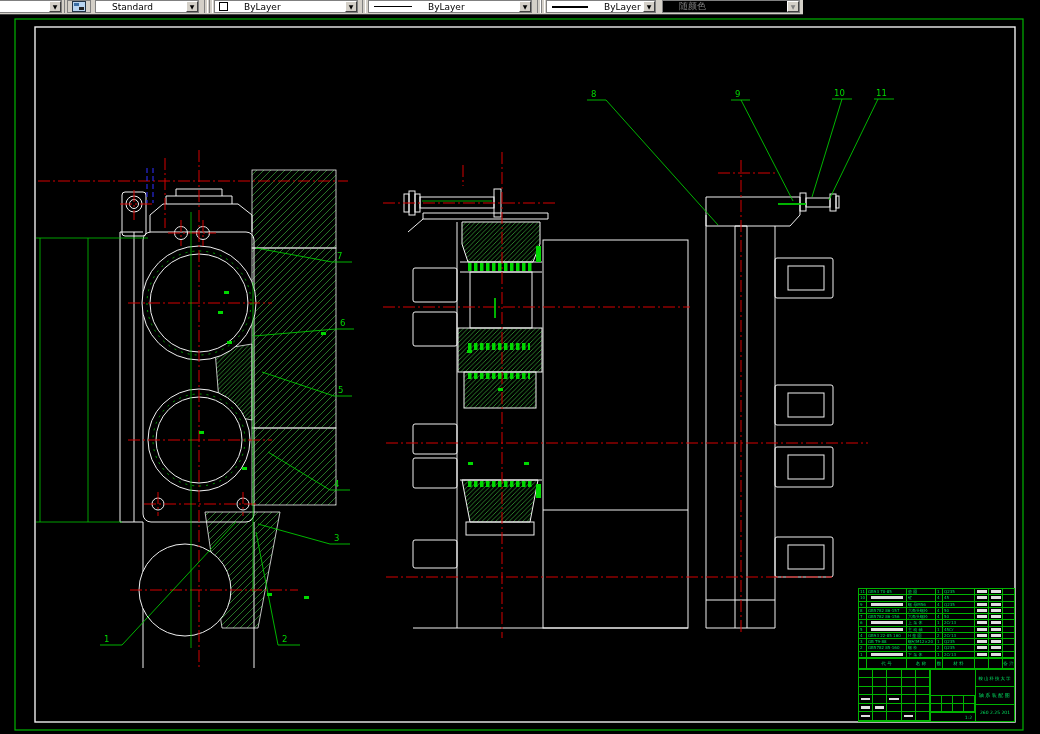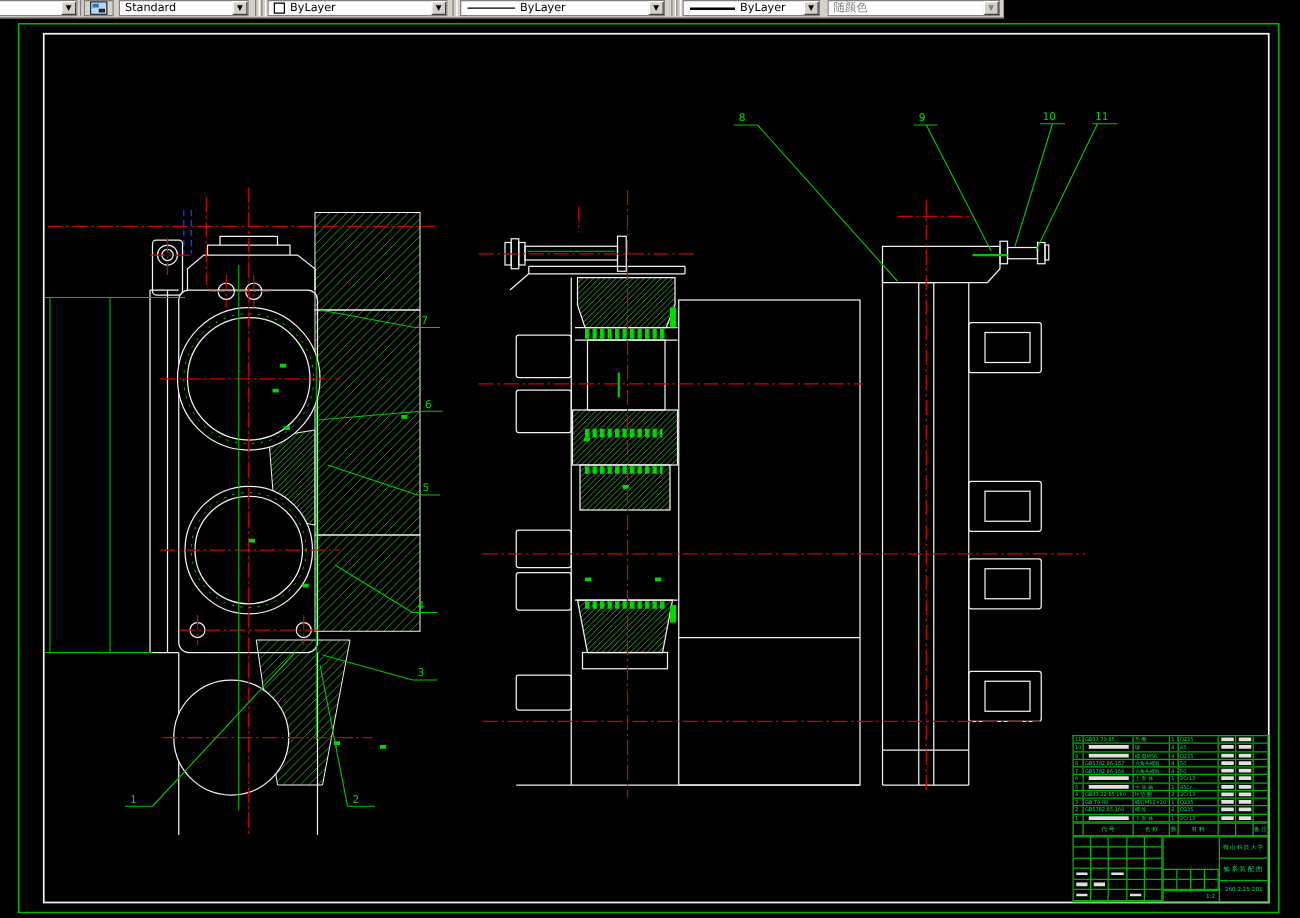--- a/index.html
+++ b/index.html
@@ -2,25 +2,25 @@
 <html><head>
 <meta charset="utf-8">
 <style>
   html,body{margin:0;padding:0;width:1040px;height:734px;background:#000;overflow:hidden;
             font-family:"DejaVu Sans",sans-serif;}
   
   .toolbar{position:absolute;left:0;top:0;width:803px;height:14px;background:#d4d0c8;
            border-bottom:1px solid #404040;overflow:hidden;z-index:5;}
   .combo{position:absolute;top:0;height:13px;background:#fff;border:1px solid #808080;
          display:flex;align-items:center;font-size:9px;color:#000;box-sizing:border-box;}
-  .combo .txt{padding-left:4px;white-space:nowrap;overflow:hidden;flex:1;}
+  .combo .txt{padding-left:16px;white-space:nowrap;overflow:hidden;flex:1;}
   .arrowbtn{width:12px;height:11px;background:#d4d0c8;border:1px solid;flex:0 0 auto;
             border-color:#fff #404040 #404040 #fff;display:flex;align-items:center;
             justify-content:center;font-size:6px;color:#000;box-sizing:border-box;}
-  .combo.disabled{background:#ffffff;color:#808080;}
+  .combo.disabled{background:#000000;color:#808080;}
   .combo.disabled .arrowbtn{color:#808080;}
   .sep{position:absolute;top:0;width:2px;height:13px;border-left:1px solid #808080;
        border-right:1px solid #fff;}
   .iconbtn{position:absolute;left:67px;top:0;width:24px;height:13px;background:#d4d0c8;
            border:1px solid #808080;box-sizing:border-box;display:flex;align-items:center;
            justify-content:center;}
   .layericon{width:12px;height:9px;background:#b8d4f0;border:1px solid #234;position:relative;}
   .layericon:before{content:"";position:absolute;left:1px;top:1px;width:5px;height:3px;background:#3a6ea5;}
   .layericon:after{content:"";position:absolute;right:1px;bottom:1px;width:5px;height:3px;background:#222;}
   .swatch{width:7px;height:7px;background:#fff;border:1px solid #000;margin-left:4px;flex:0 0 auto;}

